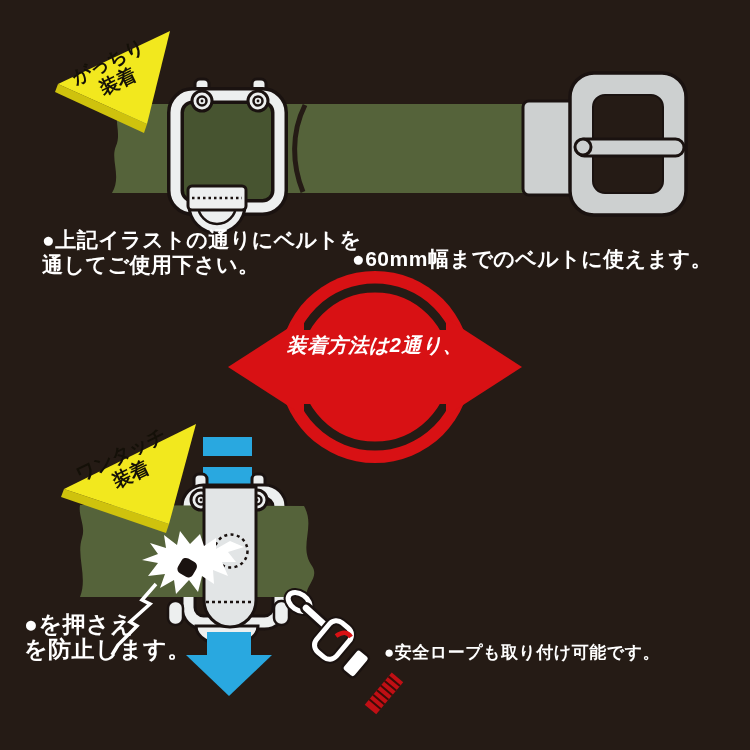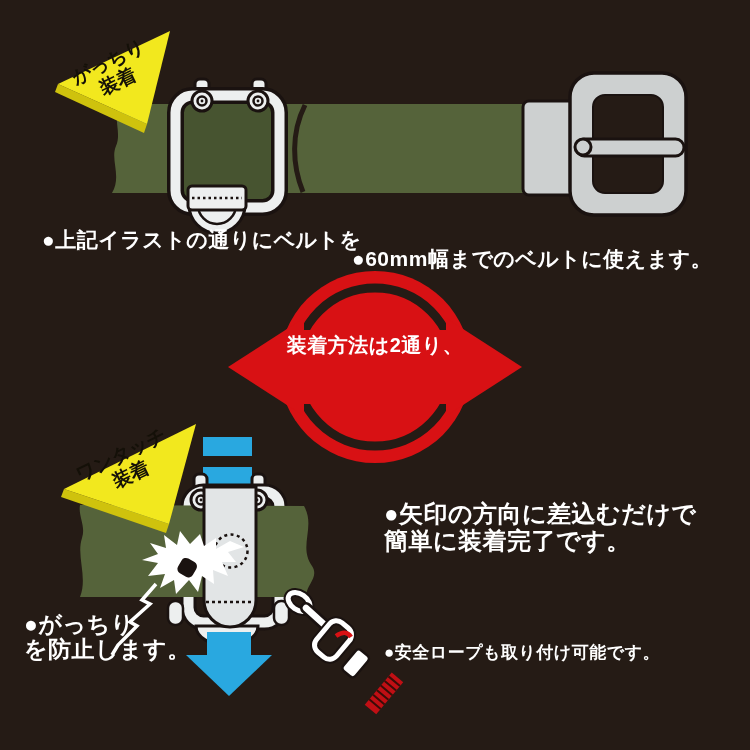--- a/index.html
+++ b/index.html
@@ -14,21 +14,21 @@
   .note-top{font-size:21px;line-height:25px;letter-spacing:0.5px;}
   .note-mid{font-size:24px;line-height:27px;letter-spacing:0.5px;}
   .note-bl{font-size:23px;line-height:25px;letter-spacing:0.5px;}
   .note-br{font-size:17px;line-height:25px;letter-spacing:0.5px;}
   .badge-txt{
     position:absolute;color:#141008;font-weight:bold;text-align:center;
     font-size:19px;line-height:22px;transform:rotate(-26deg);
   }
   .emblem-txt{
     position:absolute;left:275px;top:333px;width:200px;text-align:center;
-    color:#FFFFFF;font-weight:bold;font-size:20px;line-height:24px;letter-spacing:0.5px;
+    color:#FFFFFF;font-weight:bold;font-size:20px;line-height:24px;letter-spacing:0.5px;font-style:italic;
   }
 </style>
 </head>
 <body>
 
 <div class="stage">
 
   <svg class="art" width="750" height="750" viewBox="0 0 750 750">
 
     <g>
@@ -160,37 +160,34 @@
     <div class="ln">装着</div>
   </div>
 
   <div class="badge-txt" style="left:66px;top:443px;width:120px;">
     <div class="ln">ワンタッチ</div>
     <div class="ln">装着</div>
   </div>
 
   <div class="txt note-top" style="left:14px;top:227px;margin-left:28px;">
     <div class="ln">●上記イラストの通りにベルトを</div>
+    <div class="ln">通してご使用下さい。</div>
   </div>
 
   <div class="txt note-top" style="left:352px;top:246px;">
     <div class="ln">●60mm幅までのベルトに使えます。</div>
   </div>
 
   <div class="emblem-txt">
     <div class="ln">装着方法は2通り、</div>
   </div>
 
-  <div class="txt note-mid" style="left:384px;top:500px;">
-    <div class="ln">●矢印の方向に差込むだけで</div>
-    <div class="ln">簡単に装着完了です。</div>
-  </div>
 
   <div class="txt note-bl" style="left:24px;top:612px;">
-    <div class="ln">●がっちり</div>
+    <div class="ln">●を押さえ</div>
     <div class="ln">を防止します。</div>
   </div>
 
   <div class="txt note-br" style="left:384px;top:640px;">
     <div class="ln">●安全ロープも取り付け可能です。</div>
   </div>
 
 </div>
 
 </body></html>

